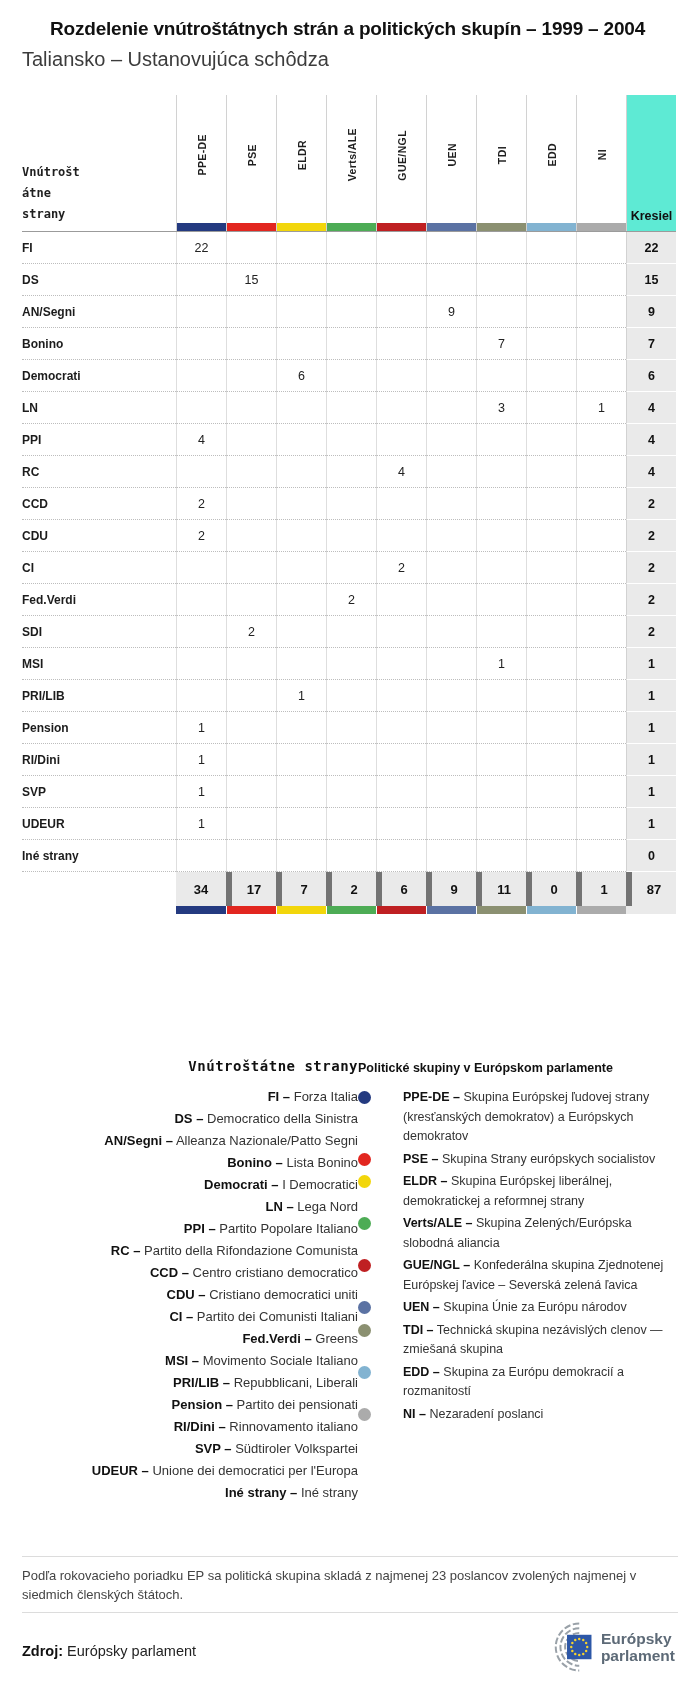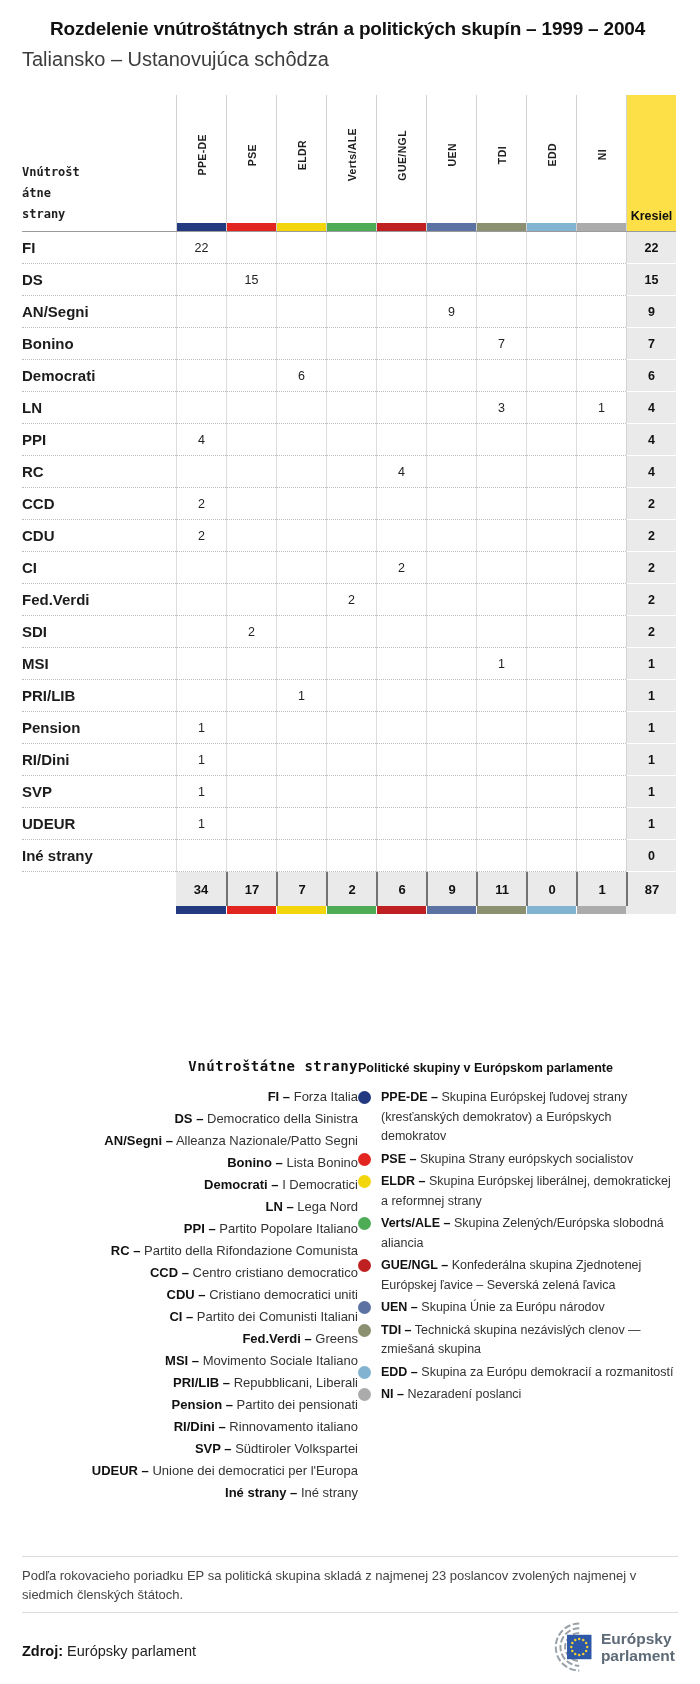--- a/index.html
+++ b/index.html
@@ -16,54 +16,54 @@
   .hdr-label{width:154px;position:relative;}
   .mono-label{position:absolute;bottom:6px;left:0;font-family:"DejaVu Sans Mono",monospace;
     font-weight:bold;font-size:12px;line-height:21px;color:#1f1f1f;}
   .mono-label span{display:block;}
   .group-headers{display:flex;width:450px;}
   .ghcell{width:50px;box-sizing:border-box;border-left:1px solid #d2d2d2;position:relative;
     display:flex;align-items:center;justify-content:center;}
   .vert{writing-mode:vertical-rl;transform:rotate(180deg);font-size:10.5px;font-weight:bold;
     letter-spacing:0.4px;color:#1f1f1f;margin-bottom:16px;white-space:nowrap;}
   .gbar{position:absolute;left:0;right:0;bottom:0;height:8px;}
-  .hdr-seat{width:50px;background:#fde047;position:relative;border-left:1px solid #d2d2d2;box-sizing:border-box;}
+  .hdr-seat{width:50px;background:#5eead4;position:relative;border-left:1px solid #d2d2d2;box-sizing:border-box;}
   .kresiel{position:absolute;bottom:8px;left:0;right:0;text-align:center;font-size:12.5px;font-weight:bold;color:#111;}
 
   .trow{display:flex;height:32px;}
   .tcell{box-sizing:border-box;height:32px;display:flex;align-items:center;}
-  .row-label{width:154px;border-bottom:1px dotted #bdbdbd;font-weight:bold;font-size:15px;color:#1c1c1c;}
+  .row-label{width:154px;border-bottom:1px dotted #bdbdbd;font-weight:bold;font-size:12px;color:#1c1c1c;}
   .dcell{width:50px;border-left:1px solid #dedede;border-bottom:1px dotted #bdbdbd;
     justify-content:center;font-size:12.5px;color:#222;}
   .scell{width:50px;background:#eaeaea;border-left:1px solid #d2d2d2;border-bottom:1px solid #fff;
     justify-content:center;font-size:12.5px;font-weight:bold;color:#111;}
 
   .totals{display:flex;height:34px;}
   .tot-spacer{width:154px;}
-  .totcell{width:50px;box-sizing:border-box;background:#eaeaea;border-left:2px solid #737373;
+  .totcell{width:50px;box-sizing:border-box;background:#eaeaea;border-left:6px solid #737373;
     display:flex;align-items:center;justify-content:center;font-weight:bold;font-size:13px;color:#111;}
   .totcell.first{border-left:none;}
   .barrow{display:flex;height:8px;}
   .bar-spacer{width:154px;}
   .barseg{width:50px;box-sizing:border-box;border-left:1px solid #fff;}
   .barseg.first{border-left:none;}
   .bar-seat{width:50px;background:#eaeaea;}
 
   
   #legend{position:absolute;left:22px;top:1058px;width:656px;display:flex;}
   .leg-left{width:336px;text-align:right;}
   .leg-right{width:320px;}
   .nat-heading{font-family:"DejaVu Sans Mono",monospace;font-weight:bold;font-size:14px;
     letter-spacing:0.5px;color:#111;}
   .nat-items{margin-top:12px;}
   .nat-item{font-size:13px;line-height:22px;color:#333;}
   .nat-item b{color:#111;}
   .grp-heading{font-size:12.5px;font-weight:bold;color:#111;padding-top:3px;}
   .grp-items{margin-top:13px;}
-  .grp-item{display:flex;margin-bottom:3px;}
+  .grp-item{display:flex;margin-bottom:3px;gap:22px;}
   .dot{width:13px;height:13px;border-radius:50%;flex:0 0 13px;margin-top:3px;margin-right:10px;}
   .grp-text{font-size:12.5px;line-height:19.5px;color:#333;}
   .grp-text b{color:#111;}
 
   
   #footnote{position:absolute;left:22px;top:1556px;width:656px;box-sizing:border-box;height:57px;
     border-top:1px solid #dcdcdc;border-bottom:1px solid #dcdcdc;padding-top:9px;
     font-size:13px;line-height:19px;color:#444;}
   #source{position:absolute;left:22px;top:1613px;width:656px;height:71px;}
   #source-text{position:absolute;left:0;top:30px;font-size:14.5px;color:#222;}

